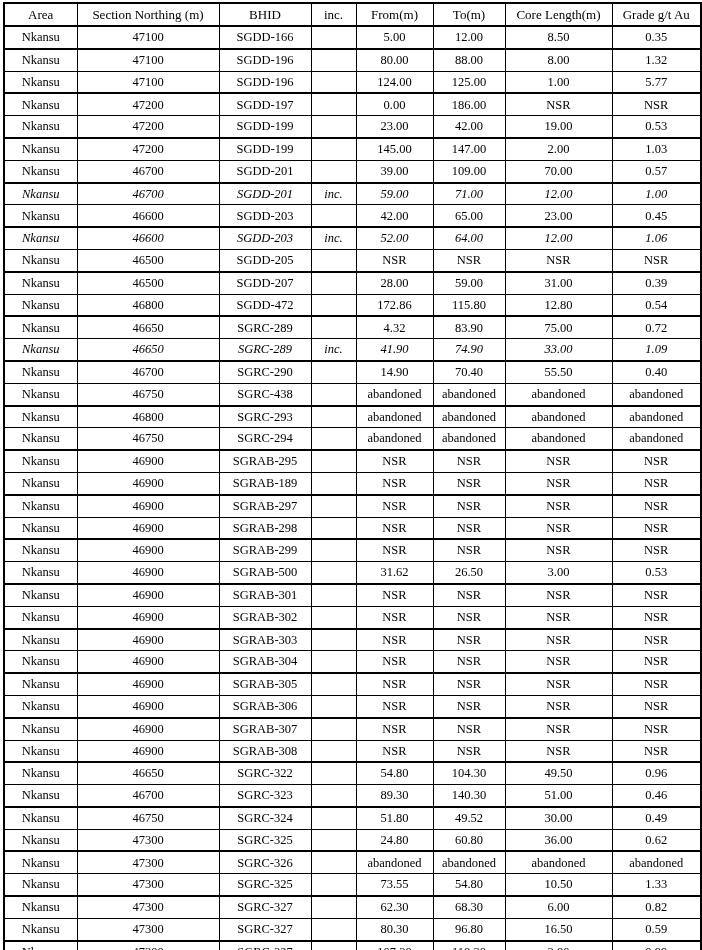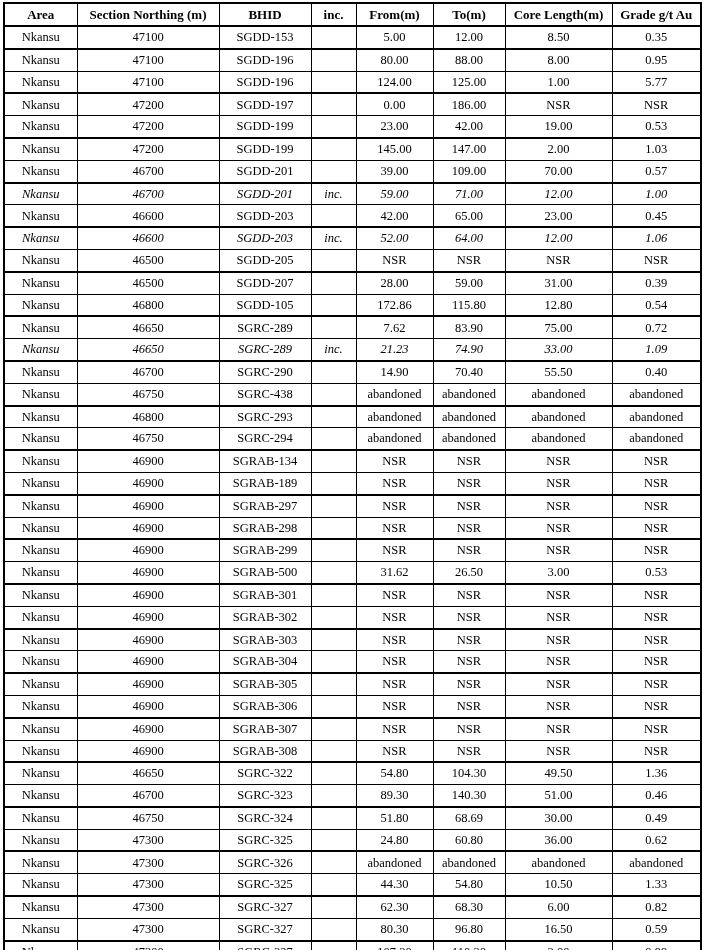--- a/index.html
+++ b/index.html
@@ -33,21 +33,21 @@
     text-align: center;
     vertical-align: middle;
     font-size: 12.5px;
     line-height: 1.0;
     height: 20.8px;
     padding: 0 2px;
     white-space: nowrap;
     overflow: hidden;
   }
   table#drill-table thead th {
-    font-weight: bold;
+    font-weight: normal;
     font-size: 13px;
     border-top-width: 2px;
     border-bottom-width: 2px;
     height: 21px;
   }
   table#drill-table tbody tr td {
     border-top-width: 1px;
     border-bottom-width: 1px;
   }
   
@@ -92,36 +92,36 @@
         <th>From(m)</th>
         <th>To(m)</th>
         <th>Core Length(m)</th>
         <th>Grade g/t Au</th>
       </tr>
     </thead>
     <tbody id="drill-table-body">
         <tr>
           <td>Nkansu</td>
           <td>47100</td>
-          <td>SGDD-153</td>
+          <td>SGDD-166</td>
           <td></td>
           <td>5.00</td>
           <td>12.00</td>
           <td>8.50</td>
           <td>0.35</td>
         </tr>
         <tr class="heavy-top">
           <td>Nkansu</td>
           <td>47100</td>
           <td>SGDD-196</td>
           <td></td>
           <td>80.00</td>
           <td>88.00</td>
           <td>8.00</td>
-          <td>0.95</td>
+          <td>1.32</td>
         </tr>
         <tr>
           <td>Nkansu</td>
           <td>47100</td>
           <td>SGDD-196</td>
           <td></td>
           <td>124.00</td>
           <td>125.00</td>
           <td>1.00</td>
           <td>5.77</td>
@@ -212,43 +212,43 @@
           <td>SGDD-207</td>
           <td></td>
           <td>28.00</td>
           <td>59.00</td>
           <td>31.00</td>
           <td>0.39</td>
         </tr>
         <tr>
           <td>Nkansu</td>
           <td>46800</td>
-          <td>SGDD-105</td>
+          <td>SGDD-472</td>
           <td></td>
           <td>172.86</td>
           <td>115.80</td>
           <td>12.80</td>
           <td>0.54</td>
         </tr>
         <tr class="heavy-top">
           <td>Nkansu</td>
           <td>46650</td>
           <td>SGRC-289</td>
           <td></td>
-          <td>7.62</td>
+          <td>4.32</td>
           <td>83.90</td>
           <td>75.00</td>
           <td>0.72</td>
         </tr>
         <tr class="inc-row">
           <td>Nkansu</td>
           <td>46650</td>
           <td>SGRC-289</td>
           <td>inc.</td>
-          <td>21.23</td>
+          <td>41.90</td>
           <td>74.90</td>
           <td>33.00</td>
           <td>1.09</td>
         </tr>
         <tr class="heavy-top">
           <td>Nkansu</td>
           <td>46700</td>
           <td>SGRC-290</td>
           <td></td>
           <td>14.90</td>
@@ -282,21 +282,21 @@
           <td>SGRC-294</td>
           <td></td>
           <td>abandoned</td>
           <td>abandoned</td>
           <td>abandoned</td>
           <td>abandoned</td>
         </tr>
         <tr class="heavy-top">
           <td>Nkansu</td>
           <td>46900</td>
-          <td>SGRAB-134</td>
+          <td>SGRAB-295</td>
           <td></td>
           <td>NSR</td>
           <td>NSR</td>
           <td>NSR</td>
           <td>NSR</td>
         </tr>
         <tr>
           <td>Nkansu</td>
           <td>46900</td>
           <td>SGRAB-189</td>
@@ -427,39 +427,39 @@
           <td>NSR</td>
         </tr>
         <tr class="heavy-top">
           <td>Nkansu</td>
           <td>46650</td>
           <td>SGRC-322</td>
           <td></td>
           <td>54.80</td>
           <td>104.30</td>
           <td>49.50</td>
-          <td>1.36</td>
+          <td>0.96</td>
         </tr>
         <tr>
           <td>Nkansu</td>
           <td>46700</td>
           <td>SGRC-323</td>
           <td></td>
           <td>89.30</td>
           <td>140.30</td>
           <td>51.00</td>
           <td>0.46</td>
         </tr>
         <tr class="heavy-top">
           <td>Nkansu</td>
           <td>46750</td>
           <td>SGRC-324</td>
           <td></td>
           <td>51.80</td>
-          <td>68.69</td>
+          <td>49.52</td>
           <td>30.00</td>
           <td>0.49</td>
         </tr>
         <tr>
           <td>Nkansu</td>
           <td>47300</td>
           <td>SGRC-325</td>
           <td></td>
           <td>24.80</td>
           <td>60.80</td>
@@ -474,21 +474,21 @@
           <td>abandoned</td>
           <td>abandoned</td>
           <td>abandoned</td>
           <td>abandoned</td>
         </tr>
         <tr>
           <td>Nkansu</td>
           <td>47300</td>
           <td>SGRC-325</td>
           <td></td>
-          <td>44.30</td>
+          <td>73.55</td>
           <td>54.80</td>
           <td>10.50</td>
           <td>1.33</td>
         </tr>
         <tr class="heavy-top">
           <td>Nkansu</td>
           <td>47300</td>
           <td>SGRC-327</td>
           <td></td>
           <td>62.30</td>

